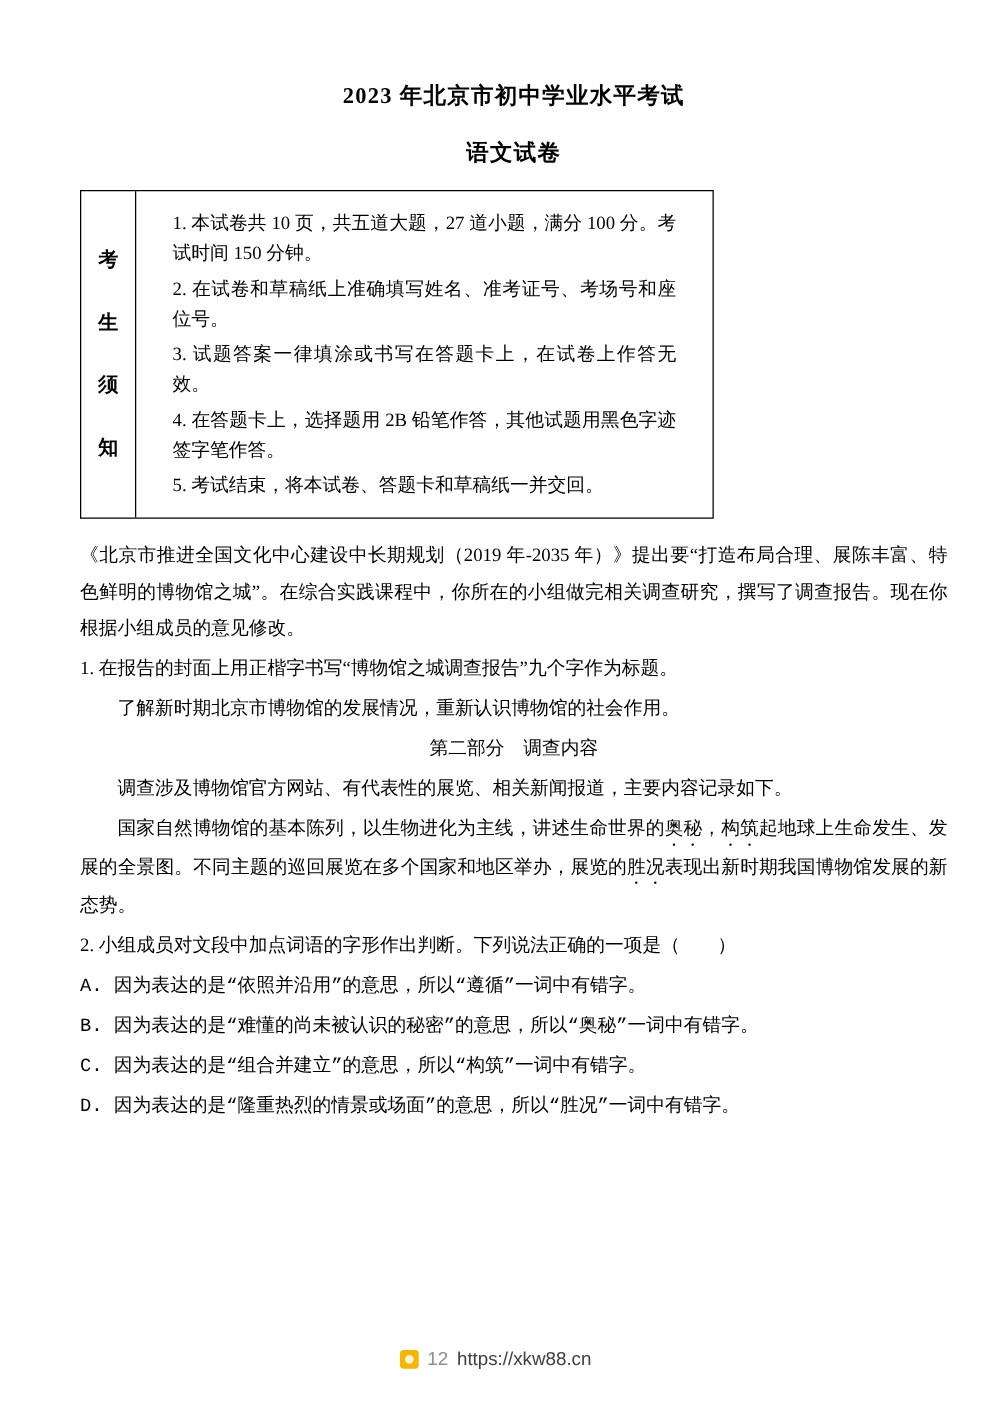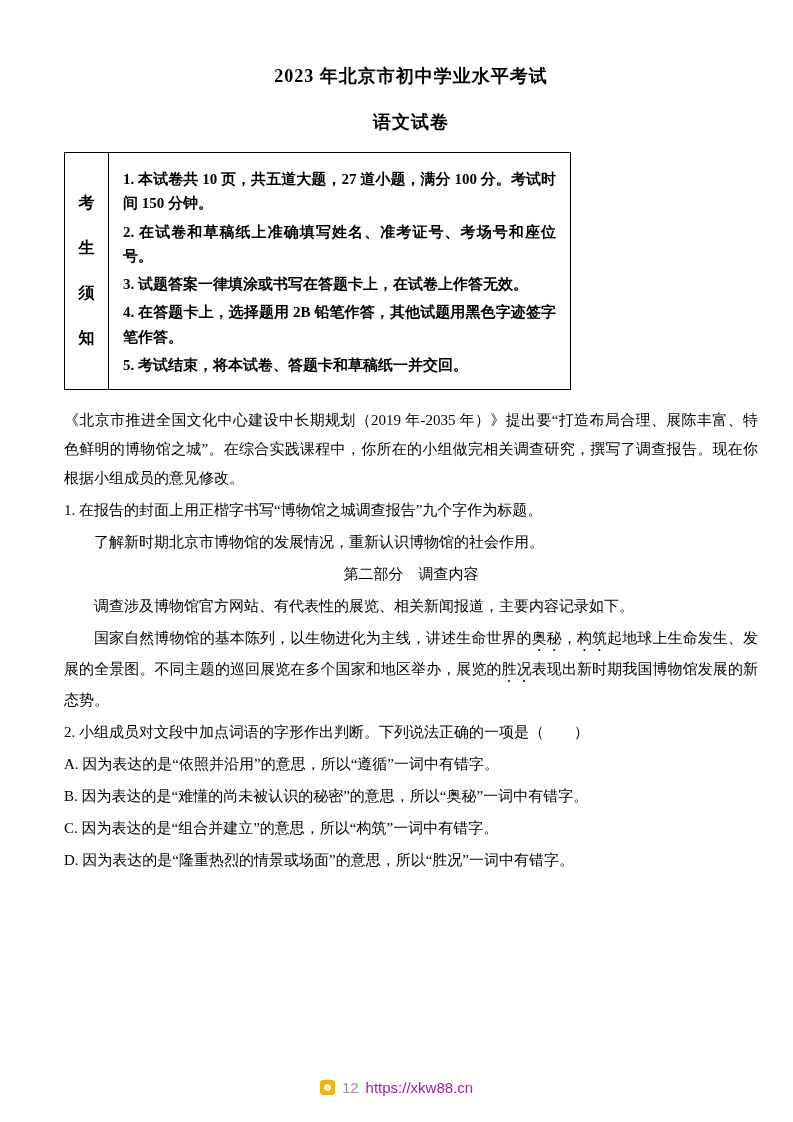--- a/index.html
+++ b/index.html
@@ -24,36 +24,36 @@
   .notice-side {
     width: 44px; flex: 0 0 44px;
     border-right: 1.5px solid #000;
     display: flex; flex-direction: column;
     align-items: center; justify-content: space-evenly;
     padding: 16px 0;
     font-size: 16px; font-weight: bold;
   }
   .notice-content { flex: 1; padding: 10px 12px 8px 12px; }
   .notice-item {
-    font-size: 15px; font-weight: bold;
-    line-height: 1.62; margin: 4px 2px;
+    font-size: 15px; font-weight: normal;
+    line-height: 1.62; margin: 4px 17px;
     text-align: justify;
   }
 
   .section-heading { font-size: 15.5px; font-weight: bold; margin: 6px 0 10px 0; }
 
   .content-blocks { }
   .block {
     font-size: 15px; line-height: 29px;
     text-align: justify; margin-bottom: 3px;
   }
   .para { text-indent: 0; }
   .para-indent { text-indent: 2em; }
   .center { text-align: center; text-indent: 0; }
-  .option { text-indent: 0; }
+  .option { text-indent: 0; font-family: Liberation Mono, monospace; }
 
   .dotted {
     -webkit-text-emphasis: filled dot;
     -webkit-text-emphasis-position: under;
     text-emphasis: filled dot;
     text-emphasis-position: under right;
   }
 
   .footer {
     position: absolute; left: 0; bottom: 26px; width: 100%;
@@ -64,21 +64,21 @@
   .xkw-icon {
     width: 15px; height: 15px; border-radius: 3px;
     display: inline-block; position: relative;
   }
   .xkw-icon::after {
     content: ""; position: absolute; left: 4px; top: 4px;
     width: 7px; height: 7px; border-radius: 50%;
     background: rgba(255,255,255,.85);
   }
   .page-number { color: #8f8f8f; }
-  .footer-url { color: #a21caf; text-decoration: none; }
+  .footer-url { color: #404040; text-decoration: none; }
 </style>
 </head>
 <body>
 
 <div class="page">
 
   <h1 class="title title-main">2023 年北京市初中学业水平考试</h1>
   <h2 class="title title-sub">语文试卷</h2>
 
   <div class="notice-box">

